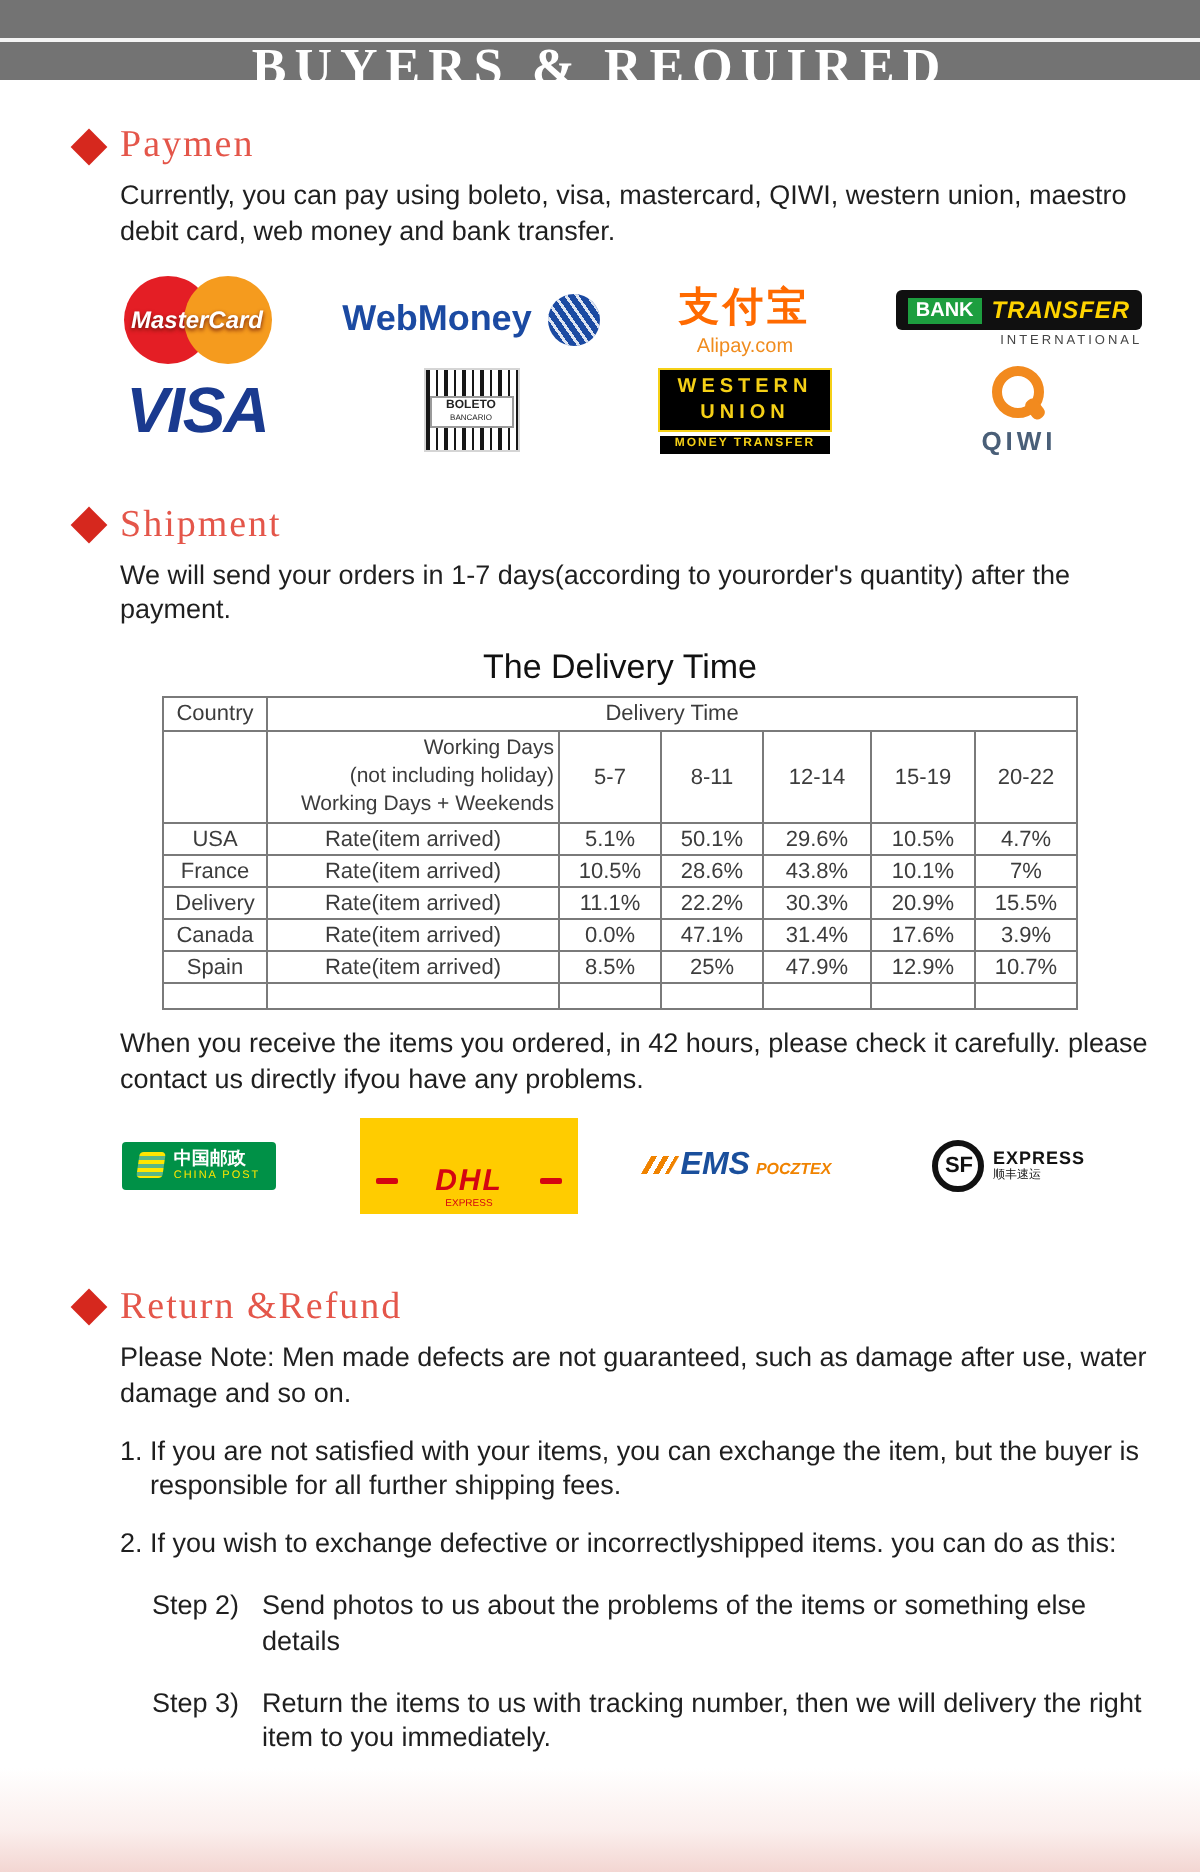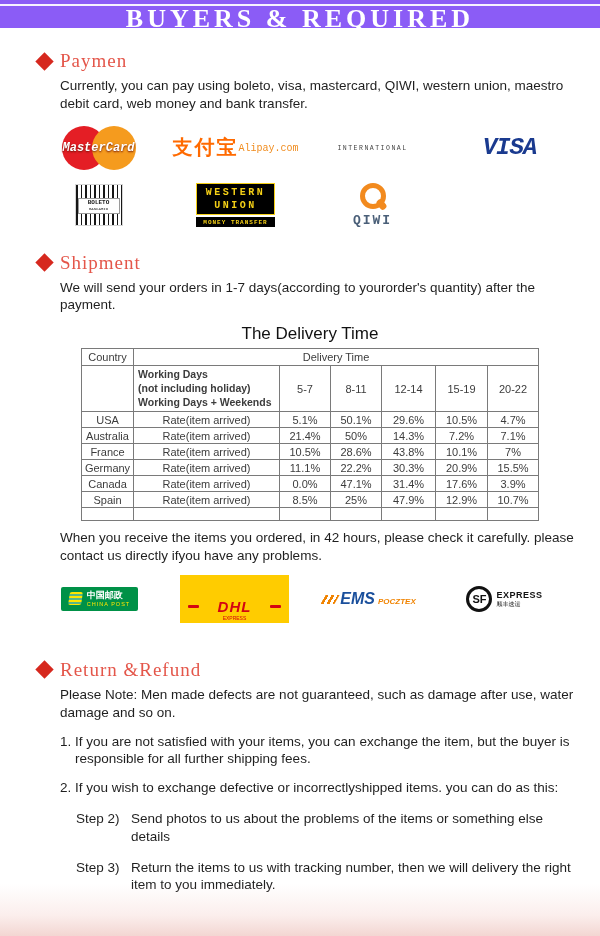--- a/index.html
+++ b/index.html
@@ -3,74 +3,74 @@
 <meta charset="utf-8">
 <style>
   * { margin:0; padding:0; box-sizing:border-box; }
   html,body { background:#fff; }
   body { font-family:"Liberation Sans", sans-serif; }
   .page { position:relative; width:600px; height:936px; margin:0 auto; background:#fff; overflow:hidden; }
   .bottom-fade { position:absolute; left:0; right:0; bottom:0; height:52px;
     background:linear-gradient(180deg, rgba(246,218,214,0) 0%, rgba(246,218,214,.45) 60%, #f3d6d2 100%); pointer-events:none; }
 
   
-  .banner { height:28px; background:#8b5cf6; padding:4px 0; }
+  .banner { height:40px; background:#737373; padding:19px 0; }
   .banner-inner { height:30px; border-top:2px solid rgba(255,255,255,.92); border-bottom:2px solid rgba(255,255,255,.92);
     display:flex; align-items:center; justify-content:center; }
   .banner-inner span { color:#fff; font-family:"Liberation Serif", serif; font-size:26px; font-weight:bold; letter-spacing:4px; }
 
   
   .sec-h { display:flex; align-items:center; gap:9px; margin-left:38px; }
   .diamond { width:13px; height:13px; background:#d6281e; transform:rotate(45deg); flex:0 0 13px; }
   .sec-h .t { font-family:"Liberation Serif", serif; color:#e4564a; font-size:19px; letter-spacing:1px; }
 
   .p { font-size:13.5px; color:#1f1f1f; line-height:1.32; margin:5px 22px 0 60px; }
 
   
   .logo-grid { display:grid; grid-template-columns:repeat(4,1fr); width:548px; margin:12px auto 12px 30px;
-    row-gap:12px; align-items:center; justify-items:center;font-family:Liberation Mono, monospace; }
+    align-items:center; justify-items:center; }
   .mc { position:relative; width:78px; height:46px; }
   .mc .c1 { position:absolute; left:2px; top:1px; width:44px; height:44px; border-radius:50%; background:#e41e25; }
   .mc .c2 { position:absolute; right:2px; top:1px; width:44px; height:44px; border-radius:50%; background:#f59b1e; }
   .mc .lbl { position:absolute; top:16px; left:0; right:0; text-align:center; color:#fff; font-style:italic; font-weight:bold;
     font-size:12px; text-shadow:0 1px 2px #6d1408; z-index:2; }
   .wm { display:flex; align-items:center; gap:8px; }
   .wm .txt { color:#1b4aa2; font-size:18px; font-weight:bold; }
   .wm .globe { width:26px; height:26px; border-radius:50%; background:#1b4aa2; position:relative; overflow:hidden; }
   .wm .globe::after { content:""; position:absolute; inset:0;
     background:repeating-linear-gradient(55deg, transparent 0 3px, rgba(255,255,255,.85) 3px 4.5px); }
-  .ali { display:flex; flex-direction:row; align-items:center; }
+  .ali { display:flex; flex-direction:column; align-items:center; }
   .ali .cn { color:#ff6a00; font-size:20px; font-weight:bold; letter-spacing:2px; }
   .ali .sub { color:#f08c1e; font-size:10px; margin-top:1px; }
   .bt { display:flex; flex-direction:column; align-items:flex-end; }
   .bt .bar { display:flex; align-items:center; background:#101010; padding:3px 6px; border-radius:3px; gap:5px; }
   .bt .bank { background:#1d9e3f; color:#fff; font-weight:bold; font-size:10px; padding:1px 4px; }
   .bt .transfer { color:#ffd400; font-weight:bold; font-style:italic; font-size:12px; letter-spacing:.5px; }
   .bt .intl { font-size:6.5px; color:#444; letter-spacing:1.5px; margin-top:2px; }
-  .visa { color:#1a3a8f; font-size:24px; font-weight:bold; font-style:italic; letter-spacing:-1px;text-align:right; }
+  .visa { color:#1a3a8f; font-size:32px; font-weight:bold; font-style:italic; letter-spacing:-1px;text-align:right; }
   .bol { width:48px; height:42px; border:1px solid #d5d5d5; position:relative;
     background:repeating-linear-gradient(90deg,#161616 0 2px,#fff 2px 5px,#161616 5px 6px,#fff 6px 9px); }
   .bol .lbl { position:absolute; top:13px; left:2px; right:2px; background:#fff; border:1px solid #9a9a9a;
     text-align:center; font-size:6px; font-weight:bold; line-height:1.15; padding:1px 0; color:#222; }
   .bol .lbl small { display:block; font-size:4px; font-weight:normal; }
   .wu { display:flex; flex-direction:column; align-items:center; gap:2px; }
   .wu .main { background:#000; border:1px solid #f5d016; padding:2px 9px; text-align:center; }
   .wu .l1, .wu .l2 { color:#f5d016; font-weight:bold; font-size:10px; letter-spacing:2.5px; line-height:1.3; display:block; }
   .wu .strip { background:#000; color:#f5d016; font-size:6px; font-weight:bold; padding:1.5px 7px; letter-spacing:1px; }
   .qiwi { display:flex; flex-direction:column; align-items:center; }
   .qiwi .q { width:26px; height:26px; border:5px solid #f28a1e; border-radius:50%; position:relative; }
   .qiwi .q::after { content:""; position:absolute; right:-4px; bottom:-6px; width:7px; height:11px; background:#f28a1e;
     border-radius:3px; transform:rotate(-38deg); }
   .qiwi .txt { color:#4a5f78; font-weight:bold; font-size:13px; letter-spacing:2px; margin-top:4px; }
 
   
   .tbl-title { text-align:center; font-size:17px; color:#111; margin:10px 60px 4px 80px; }
   table.delivery { border-collapse:collapse; font-size:11px; color:#3c3c3c; margin-left:81px; table-layout:fixed;border-radius:12px; }
   table.delivery td, table.delivery th { border:1px solid #7a7a7a; text-align:center; font-weight:normal; padding:1px 2px; }
-  table.delivery .desc { text-align:left; padding-left:4px; font-size:10.5px; line-height:1.3;font-weight:bold; }
+  table.delivery .desc { text-align:right; padding-left:4px; font-size:10.5px; line-height:1.3; }
   table.delivery .h1 { height:17px; }
   table.delivery .h2 td { height:46px; }
   table.delivery tbody td { height:16px; }
   table.delivery tr.filler td { height:13px; }
 
   
   .ship-grid { display:grid; grid-template-columns:repeat(4,1fr); width:540px; margin:10px auto 0 32px;
     align-items:center; justify-items:center; }
   .cp { background:#009147; border-radius:2px; display:flex; align-items:center; gap:5px; padding:4px 8px; }
   .cp .emb { width:13px; height:13px; border-radius:2px;
@@ -122,25 +122,33 @@
     <span class="t">Paymen</span>
   </div>
   <p class="p">Currently, you can pay using boleto, visa, mastercard, QIWI, western union, maestro debit card, web money and bank transfer.</p>
 
   <div class="logo-grid">
     <div class="mc">
       <span class="c1"></span>
       <span class="c2"></span>
       <span class="lbl">MasterCard</span>
     </div>
+    <div class="wm">
+      <span class="txt">WebMoney</span>
+      <span class="globe"></span>
+    </div>
     <div class="ali">
       <span class="cn">支付宝</span>
       <span class="sub">Alipay.com</span>
     </div>
     <div class="bt">
+      <span class="bar">
+        <span class="bank">BANK</span>
+        <span class="transfer">TRANSFER</span>
+      </span>
       <span class="intl">INTERNATIONAL</span>
     </div>
     <div class="visa">VISA</div>
     <div class="bol">
       <span class="lbl">
         <span>BOLETO</span>
         <small>BANCARIO</small>
       </span>
     </div>
     <div class="wu">
@@ -196,39 +204,30 @@
       <tr>
         <td>USA</td>
         <td>Rate(item arrived)</td>
         <td>5.1%</td>
         <td>50.1%</td>
         <td>29.6%</td>
         <td>10.5%</td>
         <td>4.7%</td>
       </tr>
       <tr>
-        <td>Australia</td>
-        <td>Rate(item arrived)</td>
-        <td>21.4%</td>
-        <td>50%</td>
-        <td>14.3%</td>
-        <td>7.2%</td>
-        <td>7.1%</td>
-      </tr>
-      <tr>
         <td>France</td>
         <td>Rate(item arrived)</td>
         <td>10.5%</td>
         <td>28.6%</td>
         <td>43.8%</td>
         <td>10.1%</td>
         <td>7%</td>
       </tr>
       <tr>
-        <td>Germany</td>
+        <td>Delivery</td>
         <td>Rate(item arrived)</td>
         <td>11.1%</td>
         <td>22.2%</td>
         <td>30.3%</td>
         <td>20.9%</td>
         <td>15.5%</td>
       </tr>
       <tr>
         <td>Canada</td>
         <td>Rate(item arrived)</td>

